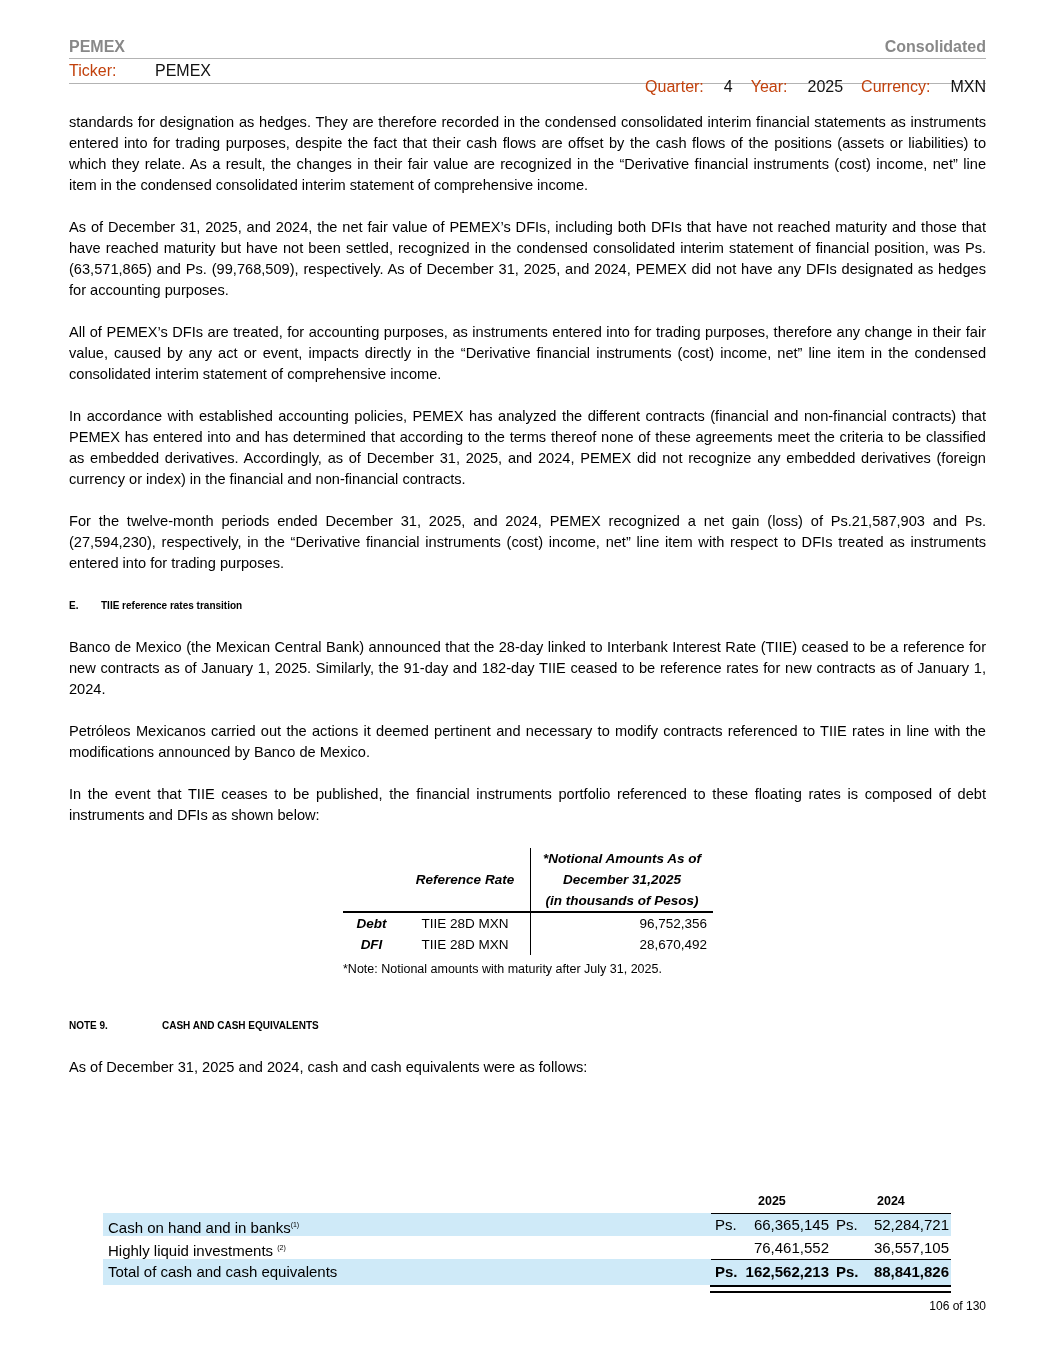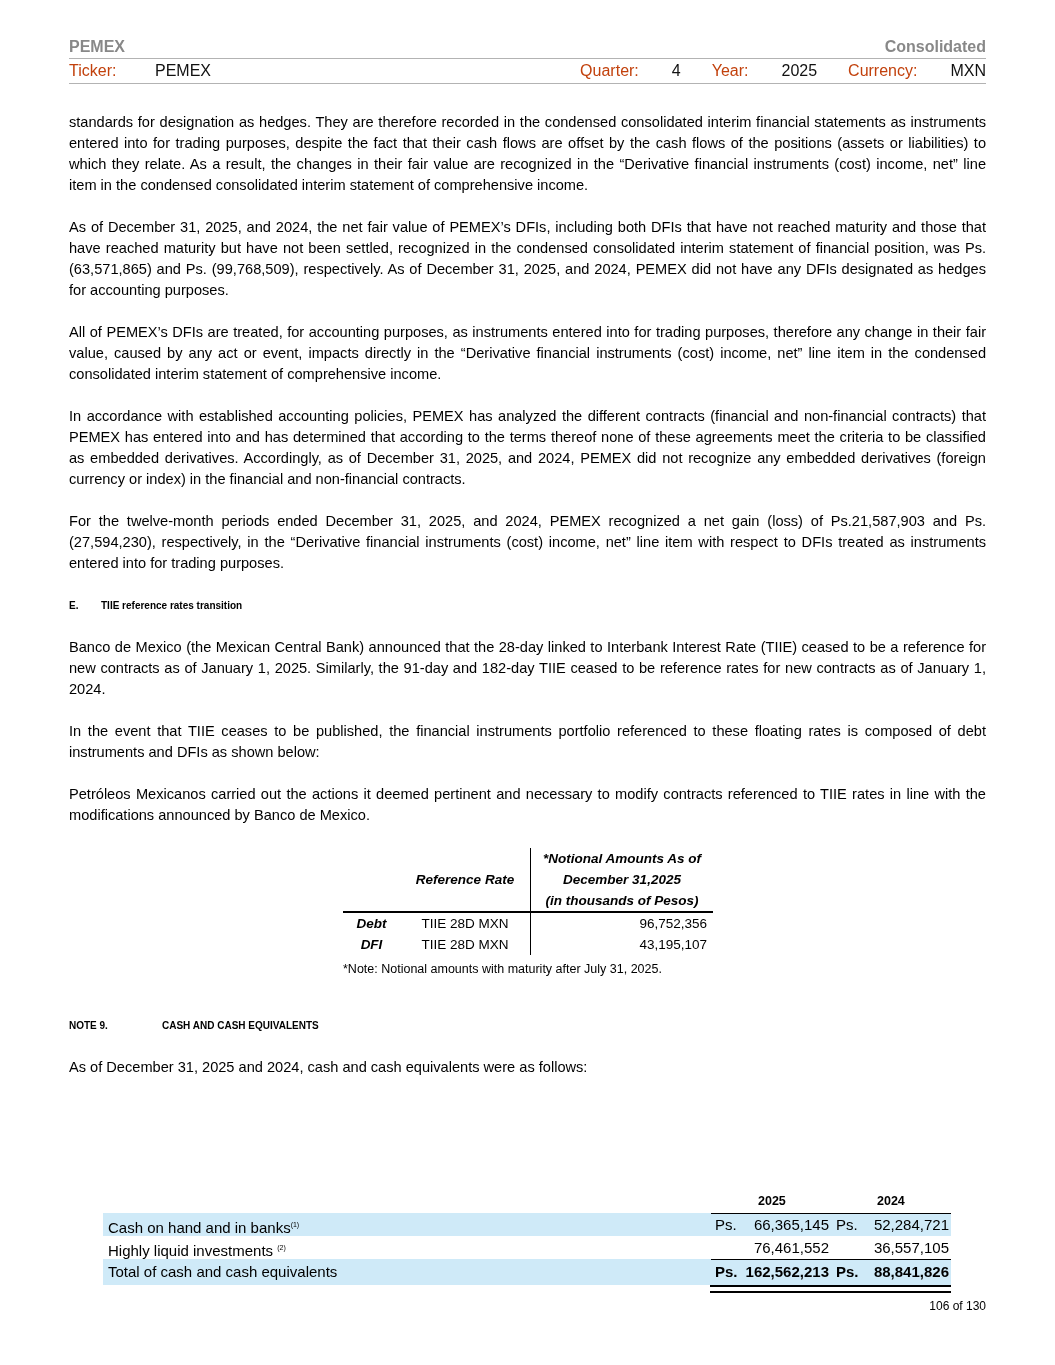--- a/index.html
+++ b/index.html
@@ -5,21 +5,21 @@
   html, body { margin: 0; padding: 0; background: #ffffff; }
   body { width: 1055px; height: 1365px; position: relative; overflow: hidden; font-family: "Liberation Sans", sans-serif; color: #000; }
   .hdr1 { position: absolute; left: 69px; right: 69px; top: 36px; height: 22px; border-bottom: 1px solid #b3b3b3; font-weight: bold; color: #888888; font-size: 16px; }
   .hdr1 .l { position: absolute; left: 0; top: 2px; }
   .hdr1 .r { position: absolute; right: 0; top: 2px; }
   .hdr2 { position: absolute; left: 69px; right: 69px; top: 60px; height: 23px; border-bottom: 1px solid #b3b3b3; font-size: 16px; }
   .hdr2 .lab { color: #c2410c; }
   .hdr2 .val { color: #111; }
   .hdr2 .tk-lab { position: absolute; left: 0; top: 2px; }
   .hdr2 .tk-val { position: absolute; left: 86px; top: 2px; }
-  .hdr2 .right { position: absolute; right: 0; top: 2px; display: flex; gap: 17px; }
+  .hdr2 .right { position: absolute; right: 0; top: 18px; display: flex; gap: 4px; }
   .hdr2 .right span { margin-left: 14px; }
   .hdr2 .right span.val { margin-left: 16px; }
   .content { position: absolute; left: 69px; width: 917px; top: 112px; font-family: "Liberation Sans", sans-serif; font-size: 14.6px; line-height: 21px; }
   .content p { margin: 0 0 21px 0; text-align: justify; }
   .content h3 { font-size: 10px; font-weight: bold; margin: 0 0 21px 0; line-height: 21px; }
   .content h3 .n { display: inline-block; width: 32px; }
   .content h3 .n9 { display: inline-block; width: 93px; }
   .ref-table { position: absolute; left: 343px; top: 848px; border-collapse: collapse; font-size: 13.5px; }
   .ref-table td { padding: 0 6px; height: 21px; line-height: 21px; }
   .ref-table .hd td { font-style: italic; font-weight: bold; text-align: center; vertical-align: middle; }
@@ -66,22 +66,22 @@
 </div>
 
 <div class="content">
   <p>standards for designation as hedges. They are therefore recorded in the condensed consolidated interim financial statements as instruments entered into for trading purposes, despite the fact that their cash flows are offset by the cash flows of the positions (assets or liabilities) to which they relate. As a result, the changes in their fair value are recognized in the “Derivative financial instruments (cost) income, net” line item in the condensed consolidated interim statement of comprehensive income.</p>
   <p>As of December 31, 2025, and 2024, the net fair value of PEMEX’s DFIs, including both DFIs that have not reached maturity and those that have reached maturity but have not been settled, recognized in the condensed consolidated interim statement of financial position, was Ps. (63,571,865) and Ps. (99,768,509), respectively. As of December 31, 2025, and 2024, PEMEX did not have any DFIs designated as hedges for accounting purposes.</p>
   <p>All of PEMEX’s DFIs are treated, for accounting purposes, as instruments entered into for trading purposes, therefore any change in their fair value, caused by any act or event, impacts directly in the “Derivative financial instruments (cost) income, net” line item in the condensed consolidated interim statement of comprehensive income.</p>
   <p>In accordance with established accounting policies, PEMEX has analyzed the different contracts (financial and non-financial contracts) that PEMEX has entered into and has determined that according to the terms thereof none of these agreements meet the criteria to be classified as embedded derivatives. Accordingly, as of December 31, 2025, and 2024, PEMEX did not recognize any embedded derivatives (foreign currency or index) in the financial and non-financial contracts.</p>
   <p>For the twelve-month periods ended December 31, 2025, and 2024, PEMEX recognized a net gain (loss) of Ps.21,587,903 and Ps. (27,594,230), respectively, in the “Derivative financial instruments (cost) income, net” line item with respect to DFIs treated as instruments entered into for trading purposes.</p>
   <h3><span class="n">E.</span><span>TIIE reference rates transition</span></h3>
   <p>Banco de Mexico (the Mexican Central Bank) announced that the 28-day linked to Interbank Interest Rate (TIIE) ceased to be a reference for new contracts as of January 1, 2025. Similarly, the 91-day and 182-day TIIE ceased to be reference rates for new contracts as of January 1, 2024.</p>
+  <p>Petróleos Mexicanos carried out the actions it deemed pertinent and necessary to modify contracts referenced to TIIE rates in line with the modifications announced by Banco de Mexico.</p>
   <p>In the event that TIIE ceases to be published, the financial instruments portfolio referenced to these floating rates is composed of debt instruments and DFIs as shown below:</p>
-  <p>Petróleos Mexicanos carried out the actions it deemed pertinent and necessary to modify contracts referenced to TIIE rates in line with the modifications announced by Banco de Mexico.</p>
   <div style="height:168px"></div>
   <h3><span class="n9">NOTE 9.</span><span>CASH AND CASH EQUIVALENTS</span></h3>
   <p>As of December 31, 2025 and 2024, cash and cash equivalents were as follows:</p>
 </div>
 
 <table class="ref-table">
   <tbody>
       <tr class="hd">
     <td class="c1"></td>
     <td class="c2">Reference Rate</td>
@@ -92,21 +92,21 @@
     </td>
   </tr>
   <tr class="topb">
     <td class="c1">Debt</td>
     <td class="c2">TIIE 28D MXN</td>
     <td class="c3 num">96,752,356</td>
   </tr>
   <tr>
     <td class="c1">DFI</td>
     <td class="c2">TIIE 28D MXN</td>
-    <td class="c3 num">43,195,107</td>
+    <td class="c3 num">28,670,492</td>
   </tr>
 </tbody>
   </table>
 <div class="ref-note">*Note: Notional amounts with maturity after July 31, 2025.</div>
 
 <div class="cash">
   <div class="row">
     <span class="yr" style="left:655px">2025</span>
     <span class="yr" style="left:774px">2024</span>
   </div>

